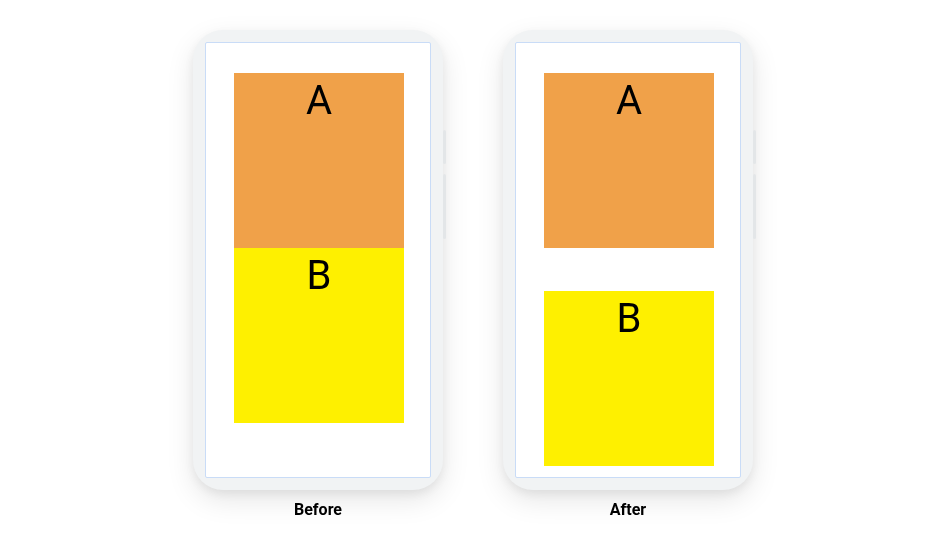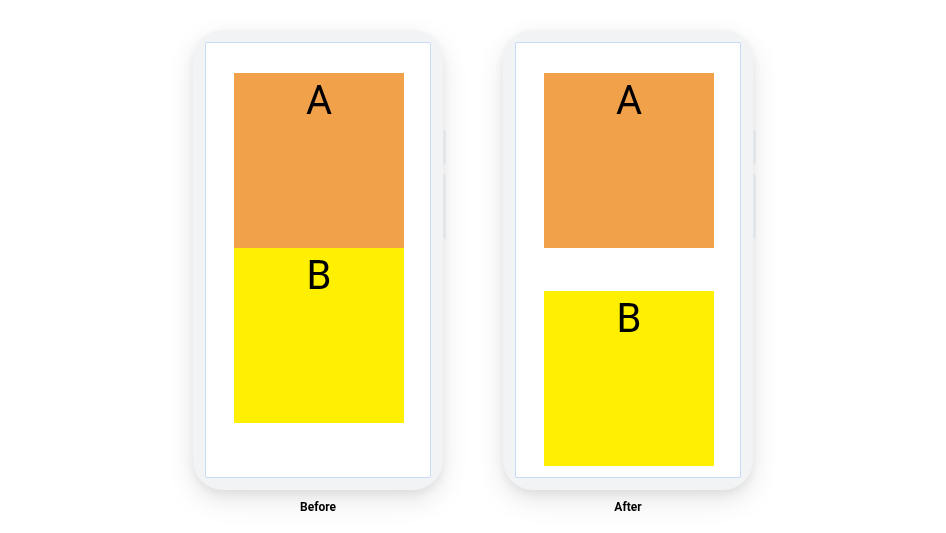--- a/index.html
+++ b/index.html
@@ -66,21 +66,21 @@
     padding-top: 6px;
     font-size: 40px;
     font-weight: 400;
     color: #000;
     line-height: 1.1;
   }
   .block-a { background: #f0a149; }
   .block-b { background: #fef000; }
   .caption {
     margin-top: 10px;
-    font-size: 12px;
+    font-size: 16px;
     font-weight: 700;
     color: #000;
   }
 </style>
 </head>
 <body>
 
 <div class="stage">
 
   <div class="phone-col">

